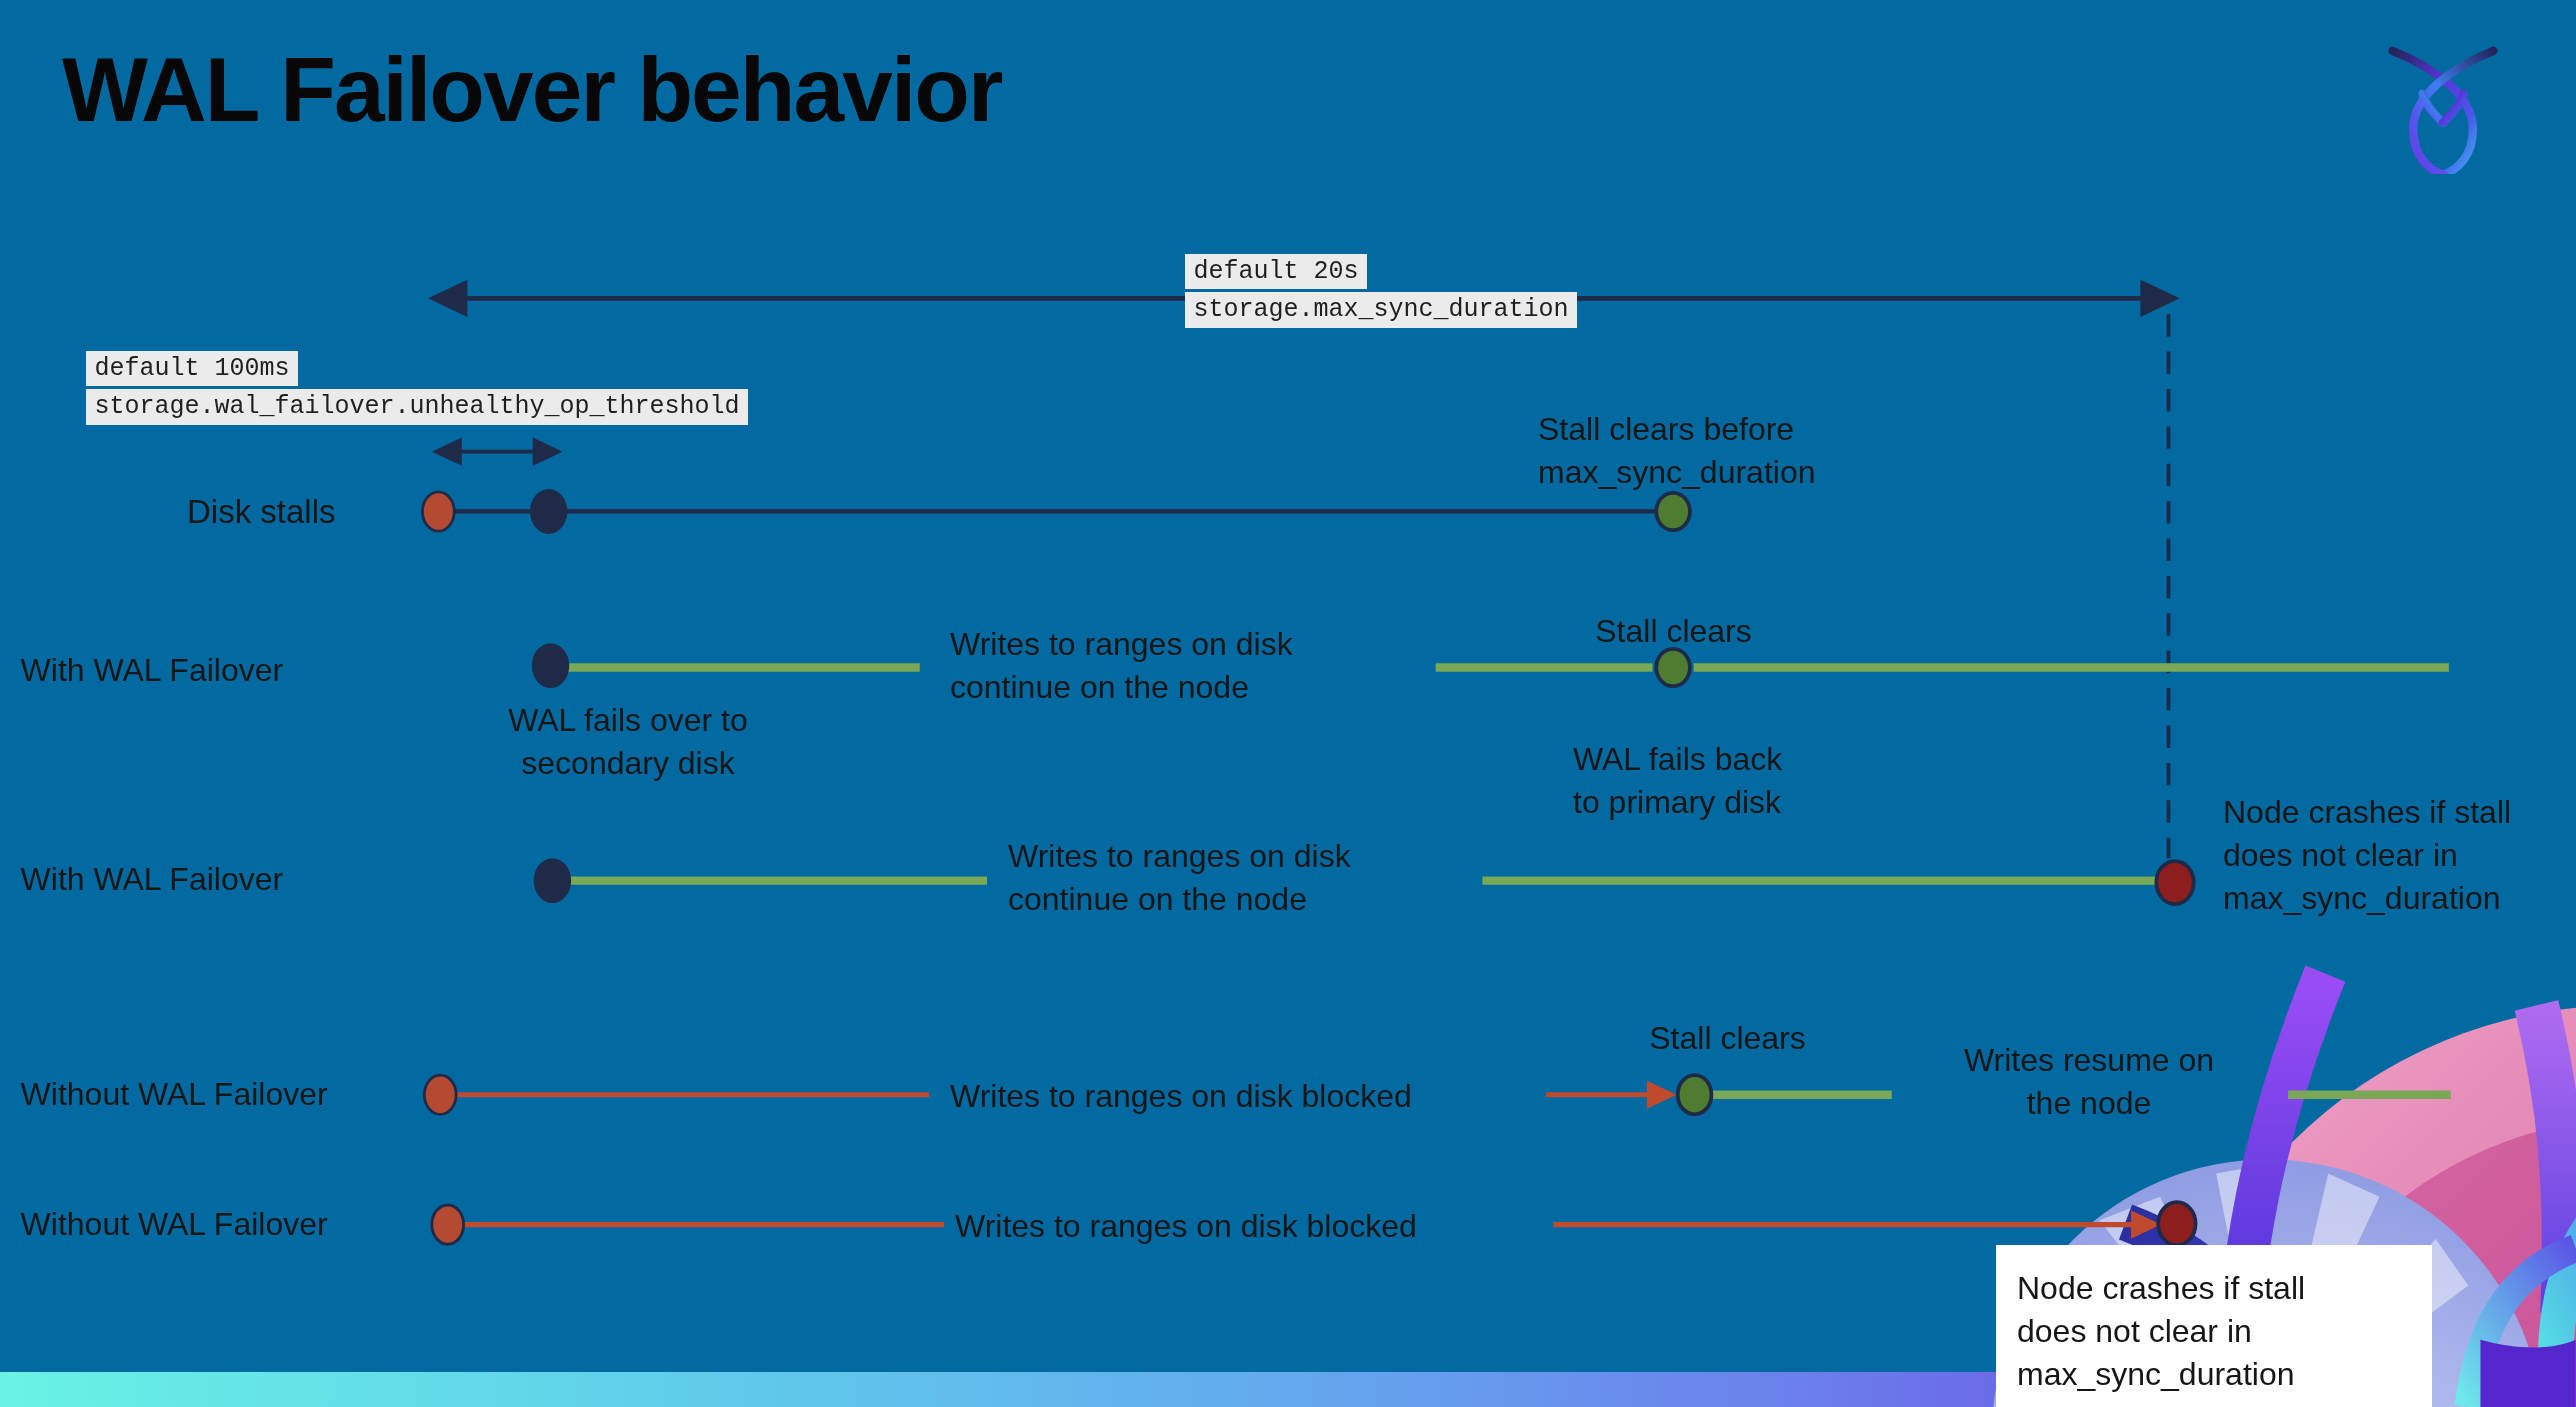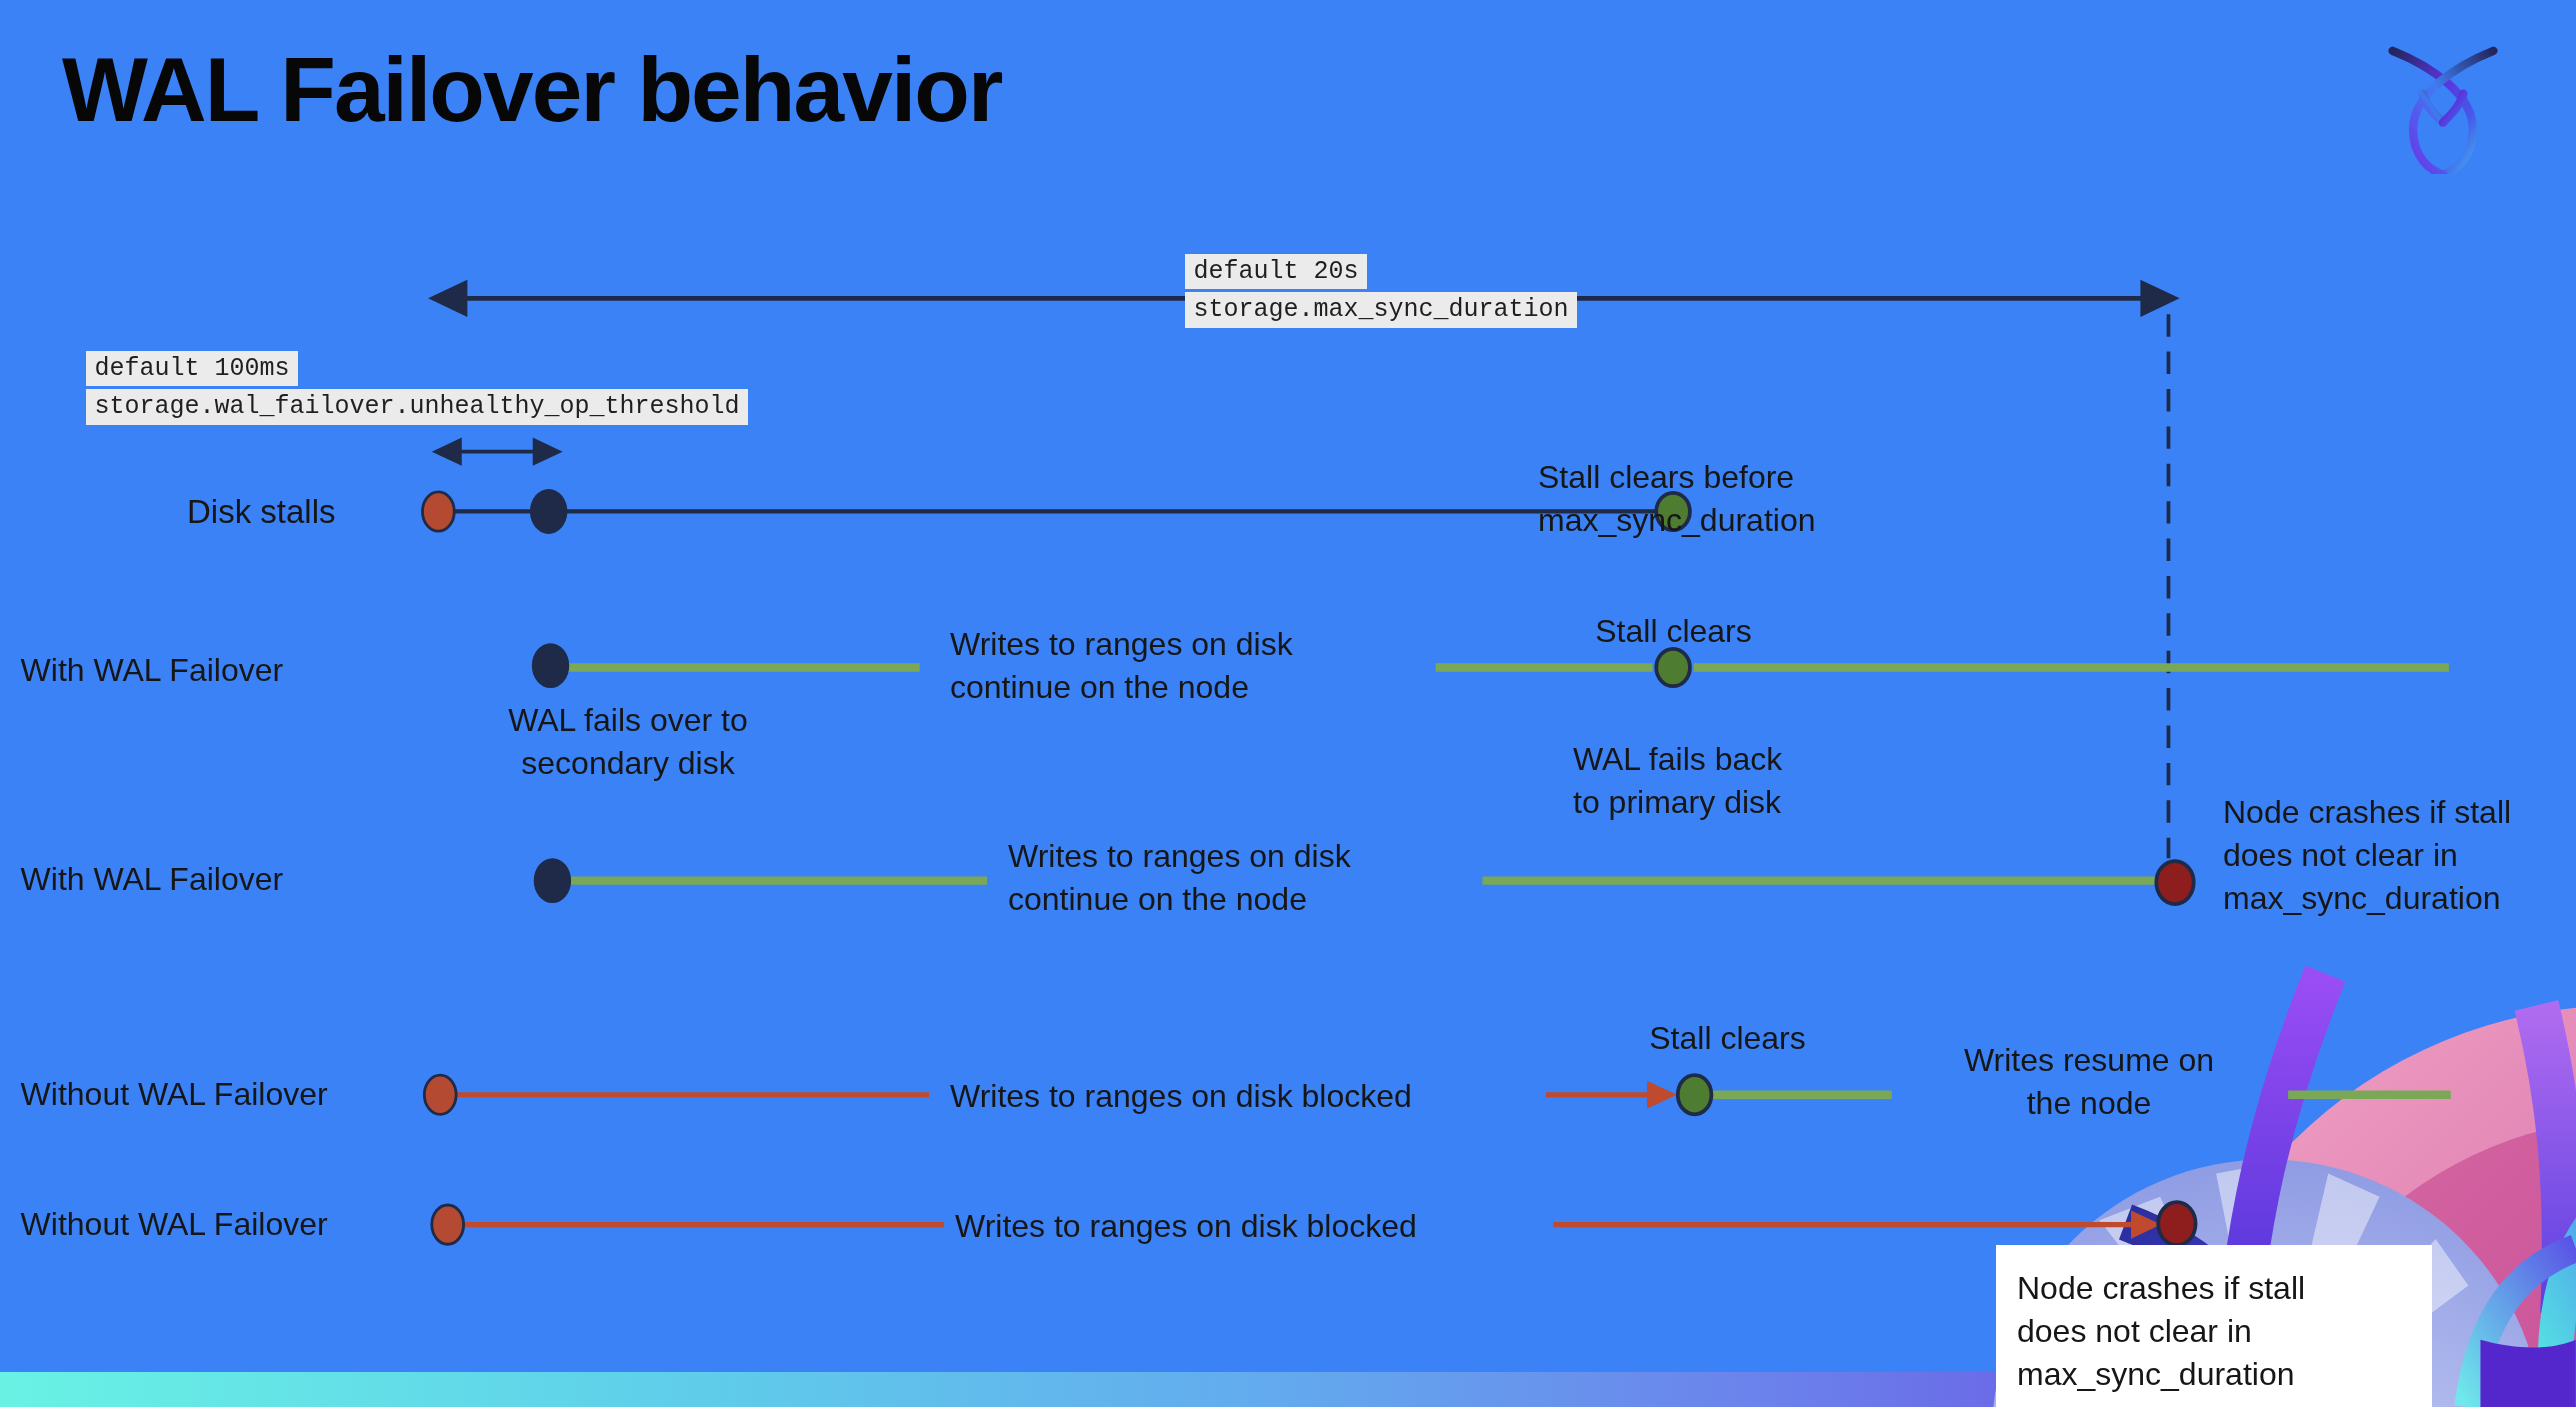--- a/index.html
+++ b/index.html
@@ -1,16 +1,16 @@
 <!DOCTYPE html>
 <html style="font-size:15px"><head>
 <meta charset="utf-8">
 <style>
   html,body{margin:0;padding:0;background:#ffffff;}
-  #stage{position:relative;width:2576px;height:1408px;overflow:hidden;background:#3b82f6;
+  #stage{position:relative;width:2576px;height:1408px;overflow:hidden;background:#0369a1;
          font-family:"Liberation Sans",sans-serif;color:#161616;}
   .lbl{position:absolute;font-size:32px;line-height:43px;white-space:pre-line;z-index:5;}
   .center{text-align:center;}
   .right{text-align:left;}
   #title{position:absolute;left:62px;top:41px;font-size:91px;line-height:97px;font-weight:800;
          letter-spacing:-1.9px;color:#070707;z-index:5;}
   .mono-wrap{position:absolute;z-index:6;margin-left:47px;}
   .mono-line{display:table;background:#ebebeb;padding:2.8px 8.4px 3.7px 8.4px;
              font-family:"Liberation Mono","DejaVu Sans Mono",monospace;
              font-size:25px;line-height:29px;color:#1f1f1f;margin-bottom:2.8px;white-space:pre;}
@@ -167,21 +167,21 @@
   <div class="mono-wrap" style="left:1138px;top:254px;">
     <span class="mono-line">default 20s</span>
     <span class="mono-line">storage.max_sync_duration</span>
   </div>
   <div class="mono-wrap" style="left:39px;top:351px;">
     <span class="mono-line">default 100ms</span>
     <span class="mono-line">storage.wal_failover.unhealthy_op_threshold</span>
   </div>
 
   <div class="lbl right" style="left:187px;top:490px;width:221px;font-size:33px;">Disk stalls</div>
-  <div class="lbl" style="left:1538px;top:408px;margin-top:48px;">Stall clears before
+  <div class="lbl" style="left:1538px;top:408px;">Stall clears before
 max_sync_duration</div>
 
   <div class="lbl" style="left:20.6px;top:649px;">With WAL Failover</div>
   <div class="lbl center" style="left:460px;top:699px;width:336px;">WAL fails over to
 secondary disk</div>
   <div class="lbl" style="left:950px;top:623px;">Writes to ranges on disk
 continue on the node</div>
   <div class="lbl center" style="left:1580px;top:610px;width:187px;">Stall clears</div>
   <div class="lbl" style="left:1573px;top:738px;">WAL fails  back
 to primary disk</div>

